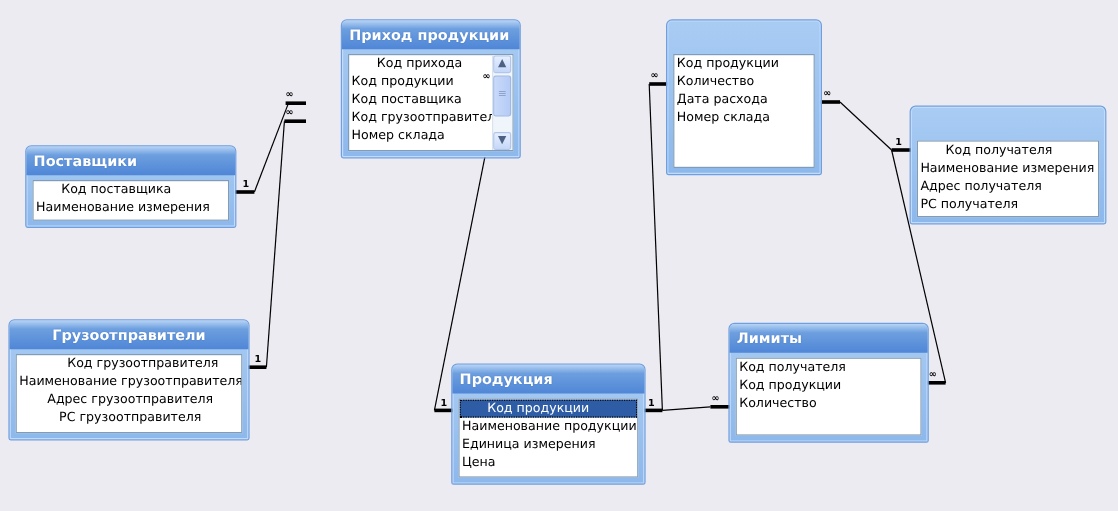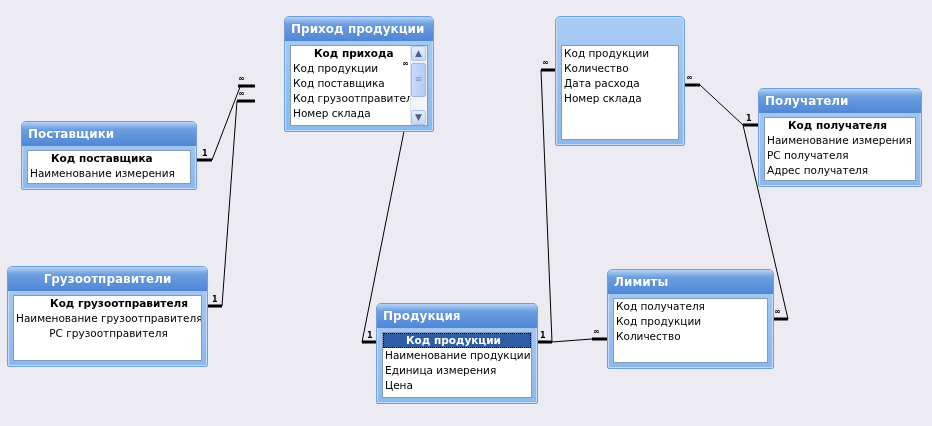--- a/index.html
+++ b/index.html
@@ -27,21 +27,21 @@
   }
   .tbl .body {
     position:absolute; left:5px; right:5px; top:28px; bottom:5px;
     background:#fff; border:1px solid #7f9db9;
     overflow:hidden;
   }
   .fld {
     font-size:10.5px; line-height:15px; height:15px;
     padding-left:2px; color:#000; white-space:nowrap;
   }
-  .fld.pk { font-weight:bold;padding-left:23px; }
+  .fld.pk { font-weight:normal;padding-left:23px; }
   .fld.sel { background:#2f5da5; color:#fff; outline:1px dotted #000; outline-offset:-1px; }
   .scroll {
     position:absolute; right:0; top:0; bottom:0; width:16px;
     background:#f0f4fb; border-left:1px solid #dbe3ef;
   }
   .scroll .btn {
     position:absolute; left:0; width:15px; height:15px;
     background:linear-gradient(#e6efff, #c5d7f8);
     border:1px solid #b1c6ea; border-radius:2px; box-sizing:border-box;
     font-size:9px; line-height:13px; text-align:center; color:#4d6185;
@@ -142,34 +142,34 @@
 
 <div class="tbl" style="left:21px;top:121px;width:174px;height:67px;">
   <div class="title">Поставщики</div>
   <div class="body">
     <div class="fld pk">Код поставщика</div>
     <div class="fld">Наименование измерения</div>
   </div>
 </div>
 
 <div class="tbl" style="left:758px;top:88px;width:162px;height:97px;">
-  <div class="title">Получатели</div>
   <div class="body">
     <div class="fld pk">Код получателя</div>
     <div class="fld">Наименование измерения</div>
+    <div class="fld">Адрес получателя</div>
     <div class="fld">РС получателя</div>
-    <div class="fld">Адрес получателя</div>
   </div>
 </div>
 
 <div class="tbl" style="left:7px;top:266px;width:199px;height:99px;text-align:center;">
   <div class="title">Грузоотправители</div>
   <div class="body">
     <div class="fld pk">Код грузоотправителя</div>
     <div class="fld">Наименование грузоотправителя</div>
+    <div class="fld">Адрес грузоотправителя</div>
     <div class="fld">РС грузоотправителя</div>
   </div>
 </div>
 
 <div class="tbl" style="left:376px;top:303px;width:160px;height:99px;">
   <div class="title">Продукция</div>
   <div class="body">
     <div class="fld pk sel">Код продукции</div>
     <div class="fld">Наименование продукции</div>
     <div class="fld">Единица измерения</div>

